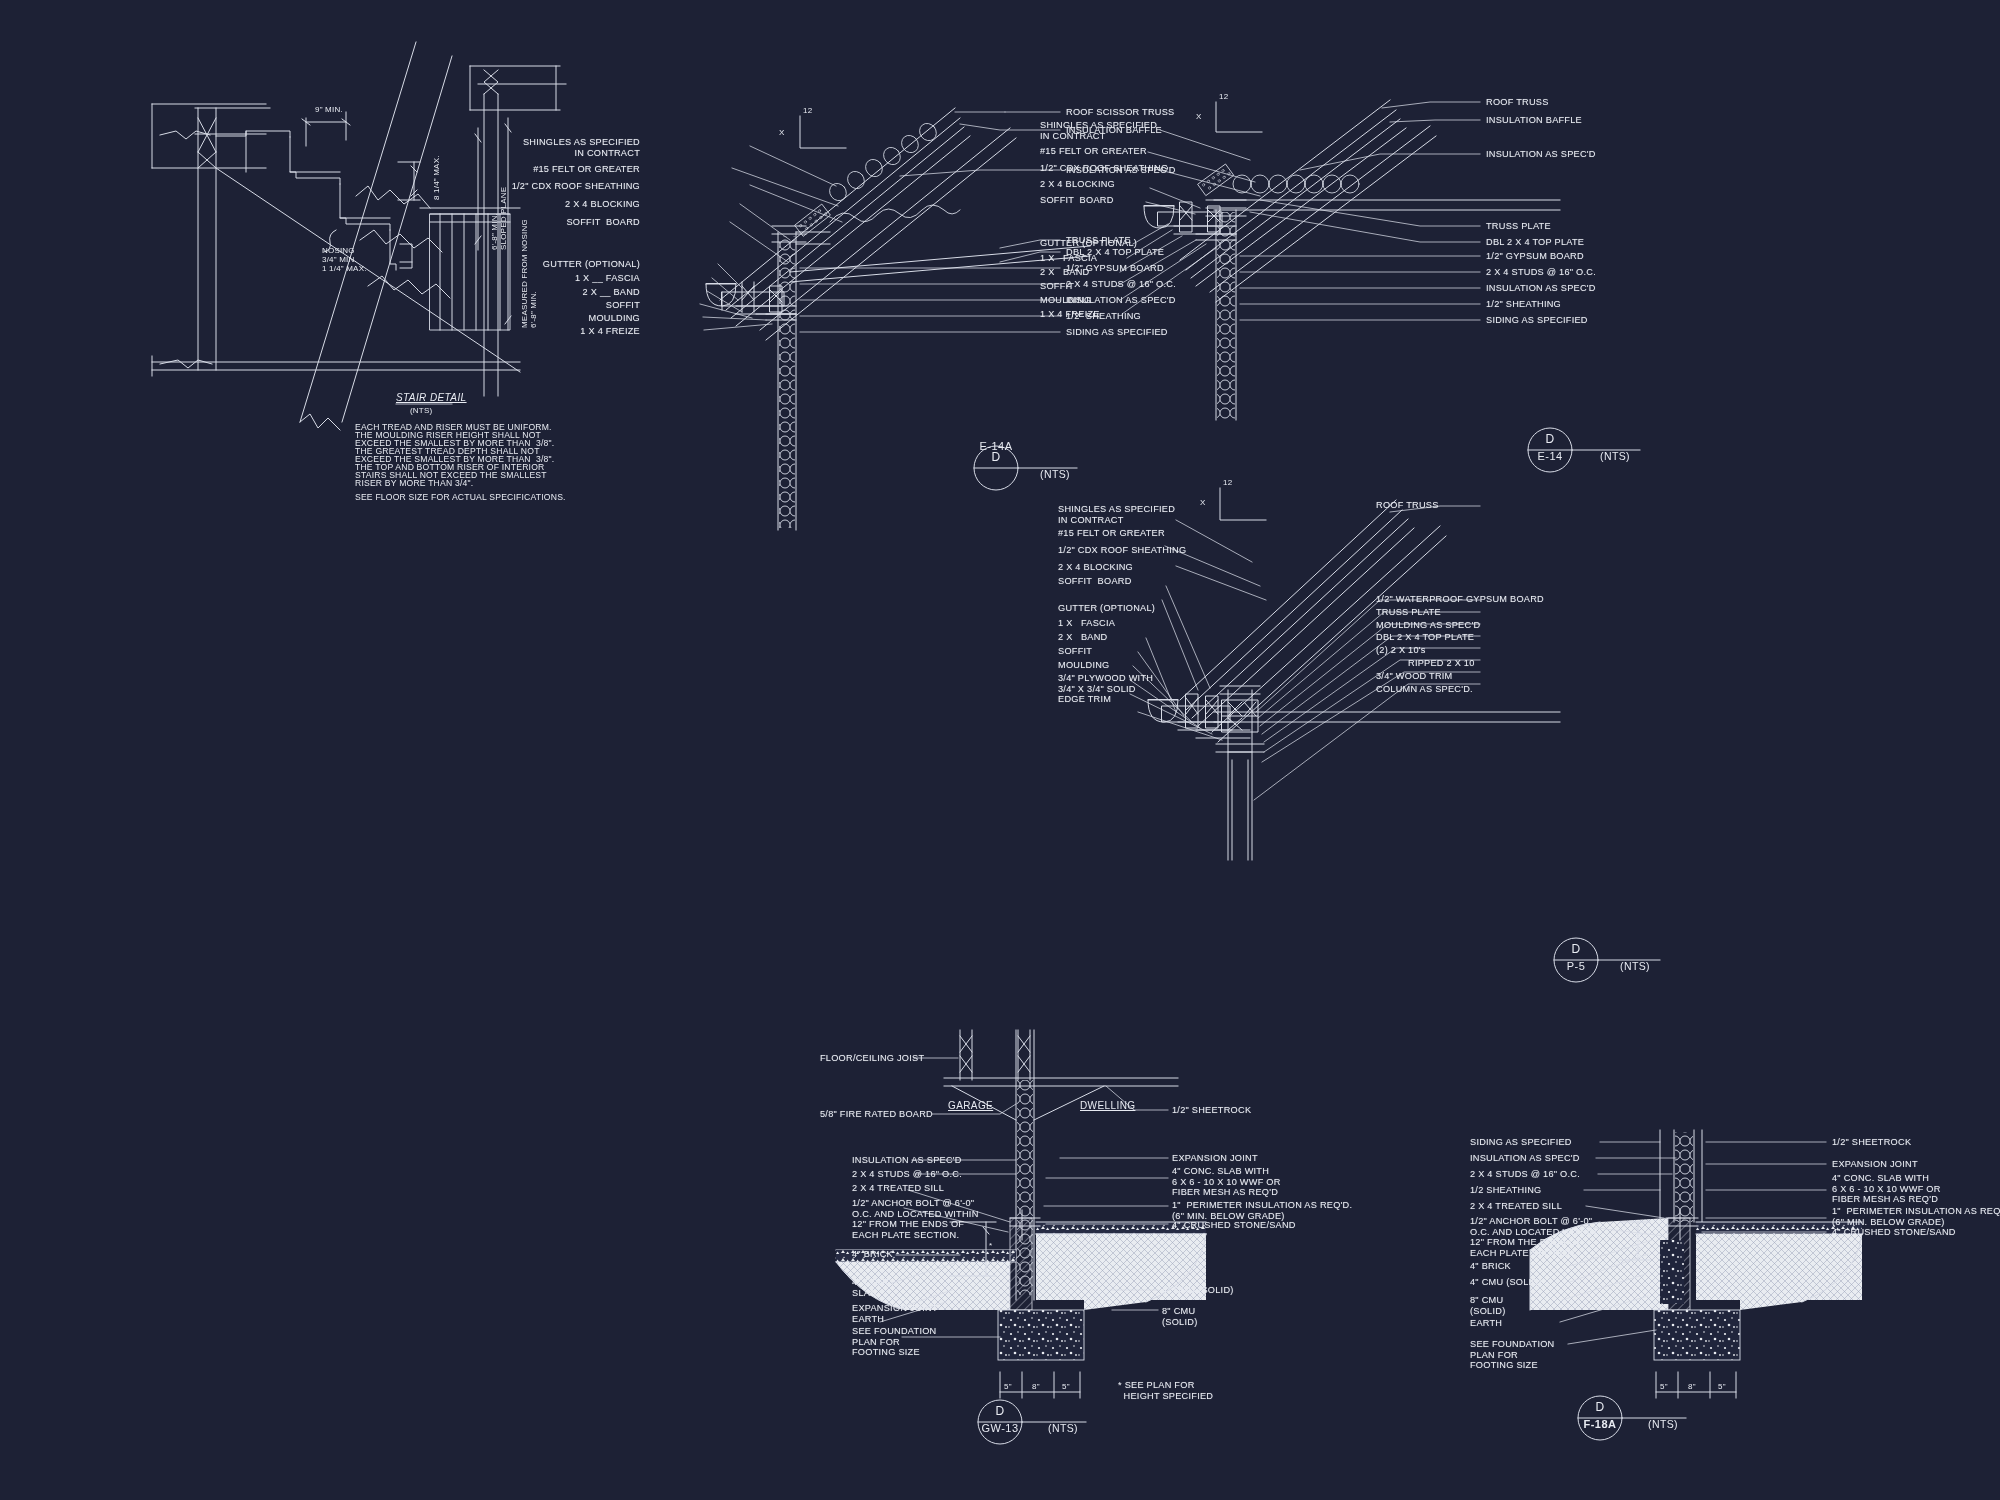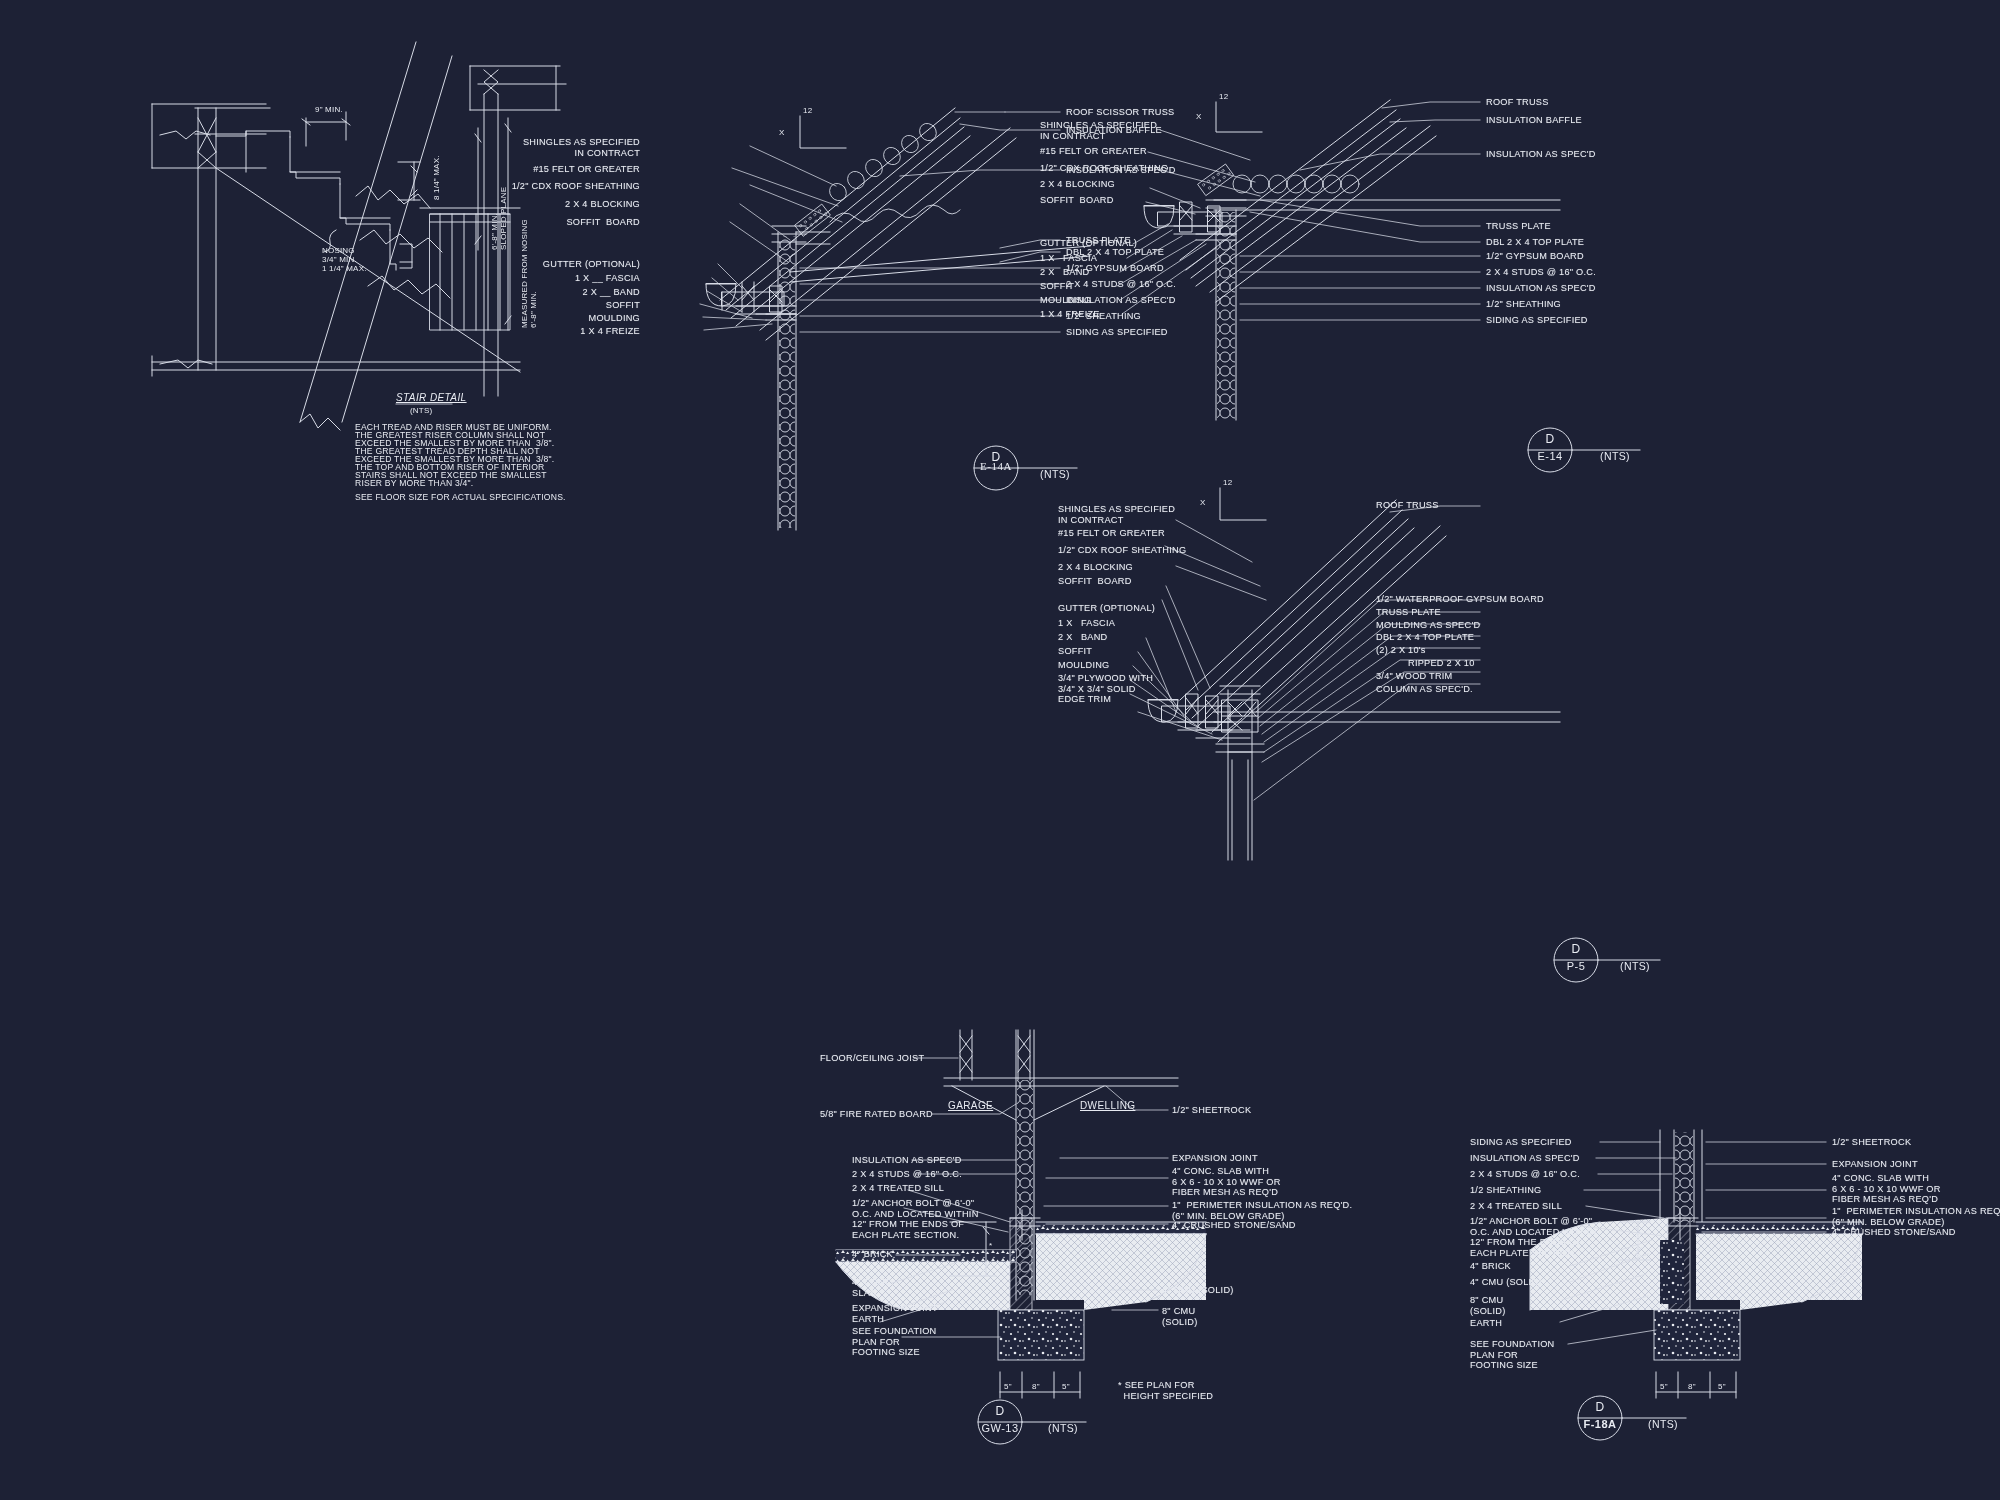--- a/index.html
+++ b/index.html
@@ -562,21 +562,21 @@
 1 1/4" MAX.</div>
   <div class="dimtxt vert" style="left:520px; top:328px;">MEASURED FROM NOSING
 6'-8" MIN.</div>
   <div class="dimtxt vert" style="left:490px; top:250px;">6'-8" MIN.
 SLOPED PLANE</div>
 
   <div class="ttl" style="left:396px; top:392px;font-style:italic;">STAIR DETAIL</div>
   <div class="dimtxt" style="left:410px; top:406px;">(NTS)</div>
 
   <div class="note" style="left:355px; top:422px;">EACH TREAD AND RISER MUST BE UNIFORM.</div>
-  <div class="note" style="left:355px; top:430px;">THE GREATEST RISER COLUMN SHALL NOT</div>
+  <div class="note" style="left:355px; top:430px;">THE MOULDING RISER HEIGHT SHALL NOT</div>
   <div class="note" style="left:355px; top:438px;">EXCEED THE SMALLEST BY MORE THAN  3/8".</div>
   <div class="note" style="left:355px; top:446px;">THE GREATEST TREAD DEPTH SHALL NOT</div>
   <div class="note" style="left:355px; top:454px;">EXCEED THE SMALLEST BY MORE THAN  3/8".</div>
   <div class="note" style="left:355px; top:462px;">THE TOP AND BOTTOM RISER OF INTERIOR</div>
   <div class="note" style="left:355px; top:470px;">STAIRS SHALL NOT EXCEED THE SMALLEST</div>
   <div class="note" style="left:355px; top:478px;">RISER BY MORE THAN 3/4".</div>
   <div class="note" style="left:355px; top:492px;">SEE FLOOR SIZE FOR ACTUAL SPECIFICATIONS.</div>
 
   <div class="dimtxt" style="left:803px; top:106px;">12</div>
   <div class="dimtxt" style="left:779px; top:128px;">X</div>
@@ -599,21 +599,21 @@
   <div class="lbl" style="left:1066px; top:165px;">INSULATION AS SPEC'D</div>
   <div class="lbl" style="left:1066px; top:235px;">TRUSS PLATE</div>
   <div class="lbl" style="left:1066px; top:247px;">DBL 2 X 4 TOP PLATE</div>
   <div class="lbl" style="left:1066px; top:263px;">1/2" GYPSUM BOARD</div>
   <div class="lbl" style="left:1066px; top:279px;">2 X 4 STUDS @ 16" O.C.</div>
   <div class="lbl" style="left:1066px; top:295px;">INSULATION AS SPEC'D</div>
   <div class="lbl" style="left:1066px; top:311px;">1/2" SHEATHING</div>
   <div class="lbl" style="left:1066px; top:327px;">SIDING AS SPECIFIED</div>
 
   <div class="tagtxt" style="left:976px; top:450px; width:40px;">D</div>
-  <div class="tagsub" style="left:970px; top:460px; width:52px;font-family:Liberation Serif, serif;">E-14A</div>
+  <div class="tagsub" style="left:970px; top:440px; width:52px;">E-14A</div>
   <div class="nts" style="left:1040px; top:468px;">(NTS)</div>
 
   <div class="dimtxt" style="left:1219px; top:92px;">12</div>
   <div class="dimtxt" style="left:1196px; top:112px;">X</div>
 
   <div class="lbl" style="left:1040px; top:120px;">SHINGLES AS SPECIFIED
 IN CONTRACT</div>
   <div class="lbl" style="left:1040px; top:146px;">#15 FELT OR GREATER</div>
   <div class="lbl" style="left:1040px; top:163px;">1/2" CDX ROOF SHEATHING</div>
   <div class="lbl" style="left:1040px; top:179px;">2 X 4 BLOCKING</div>

